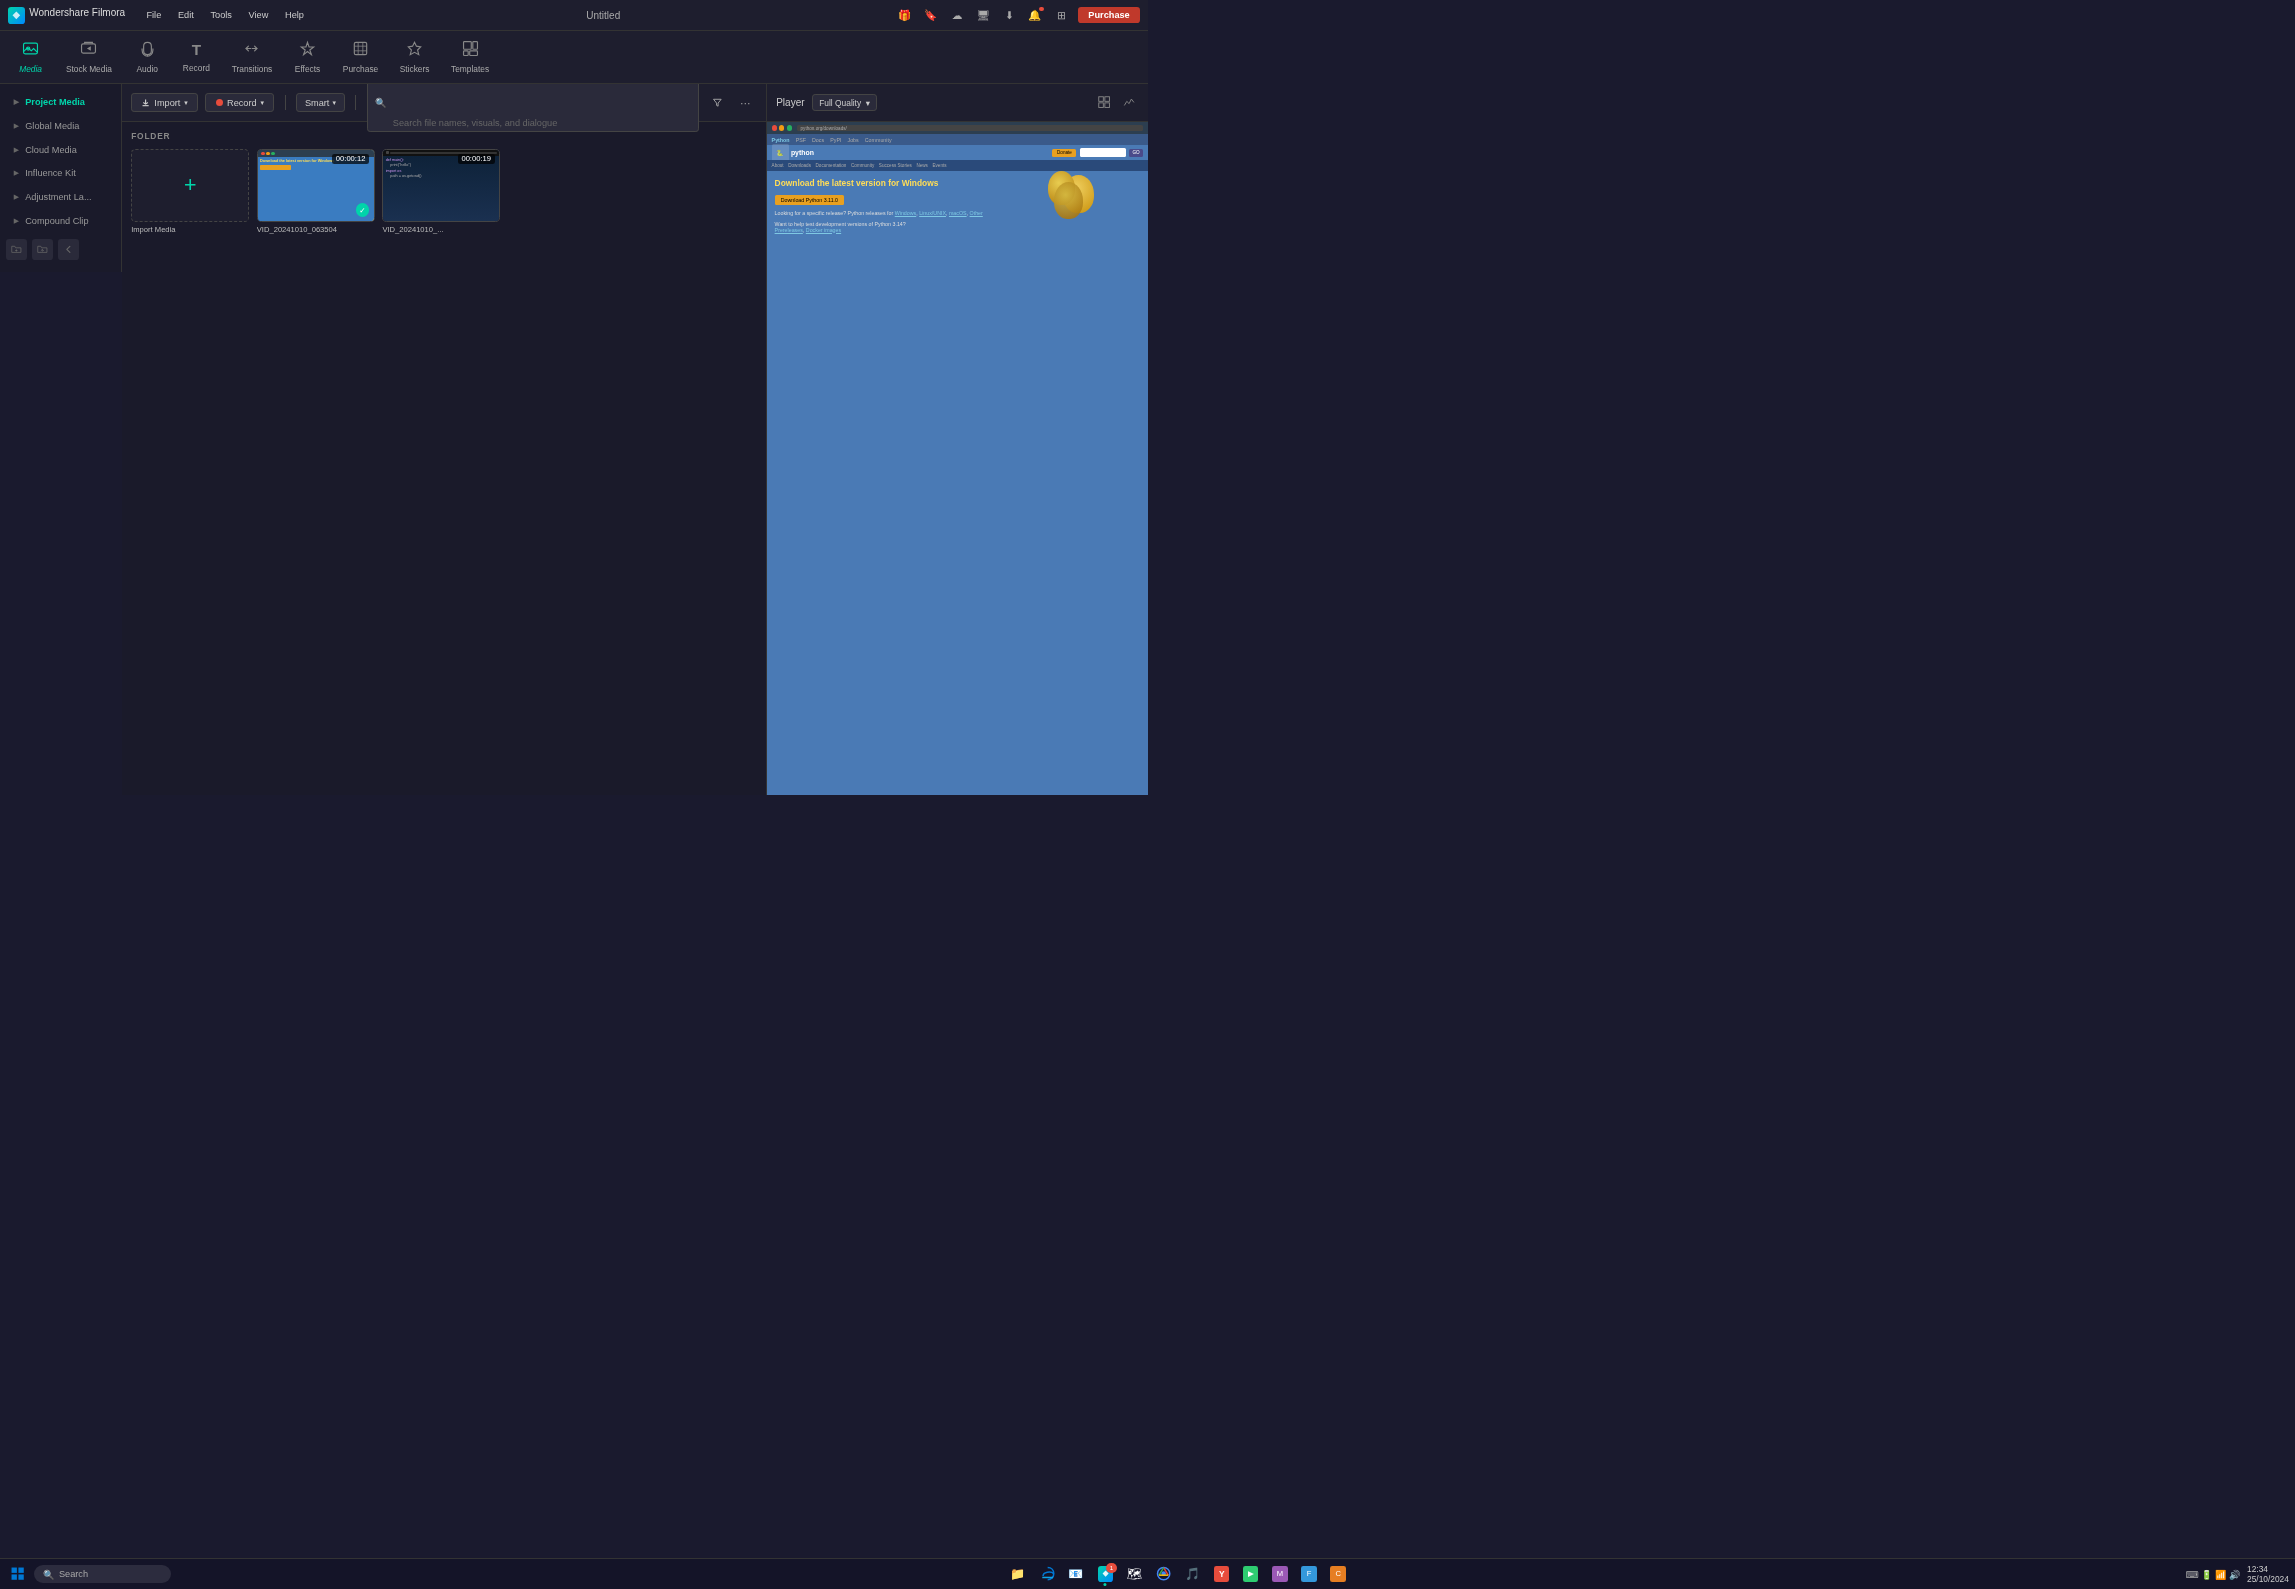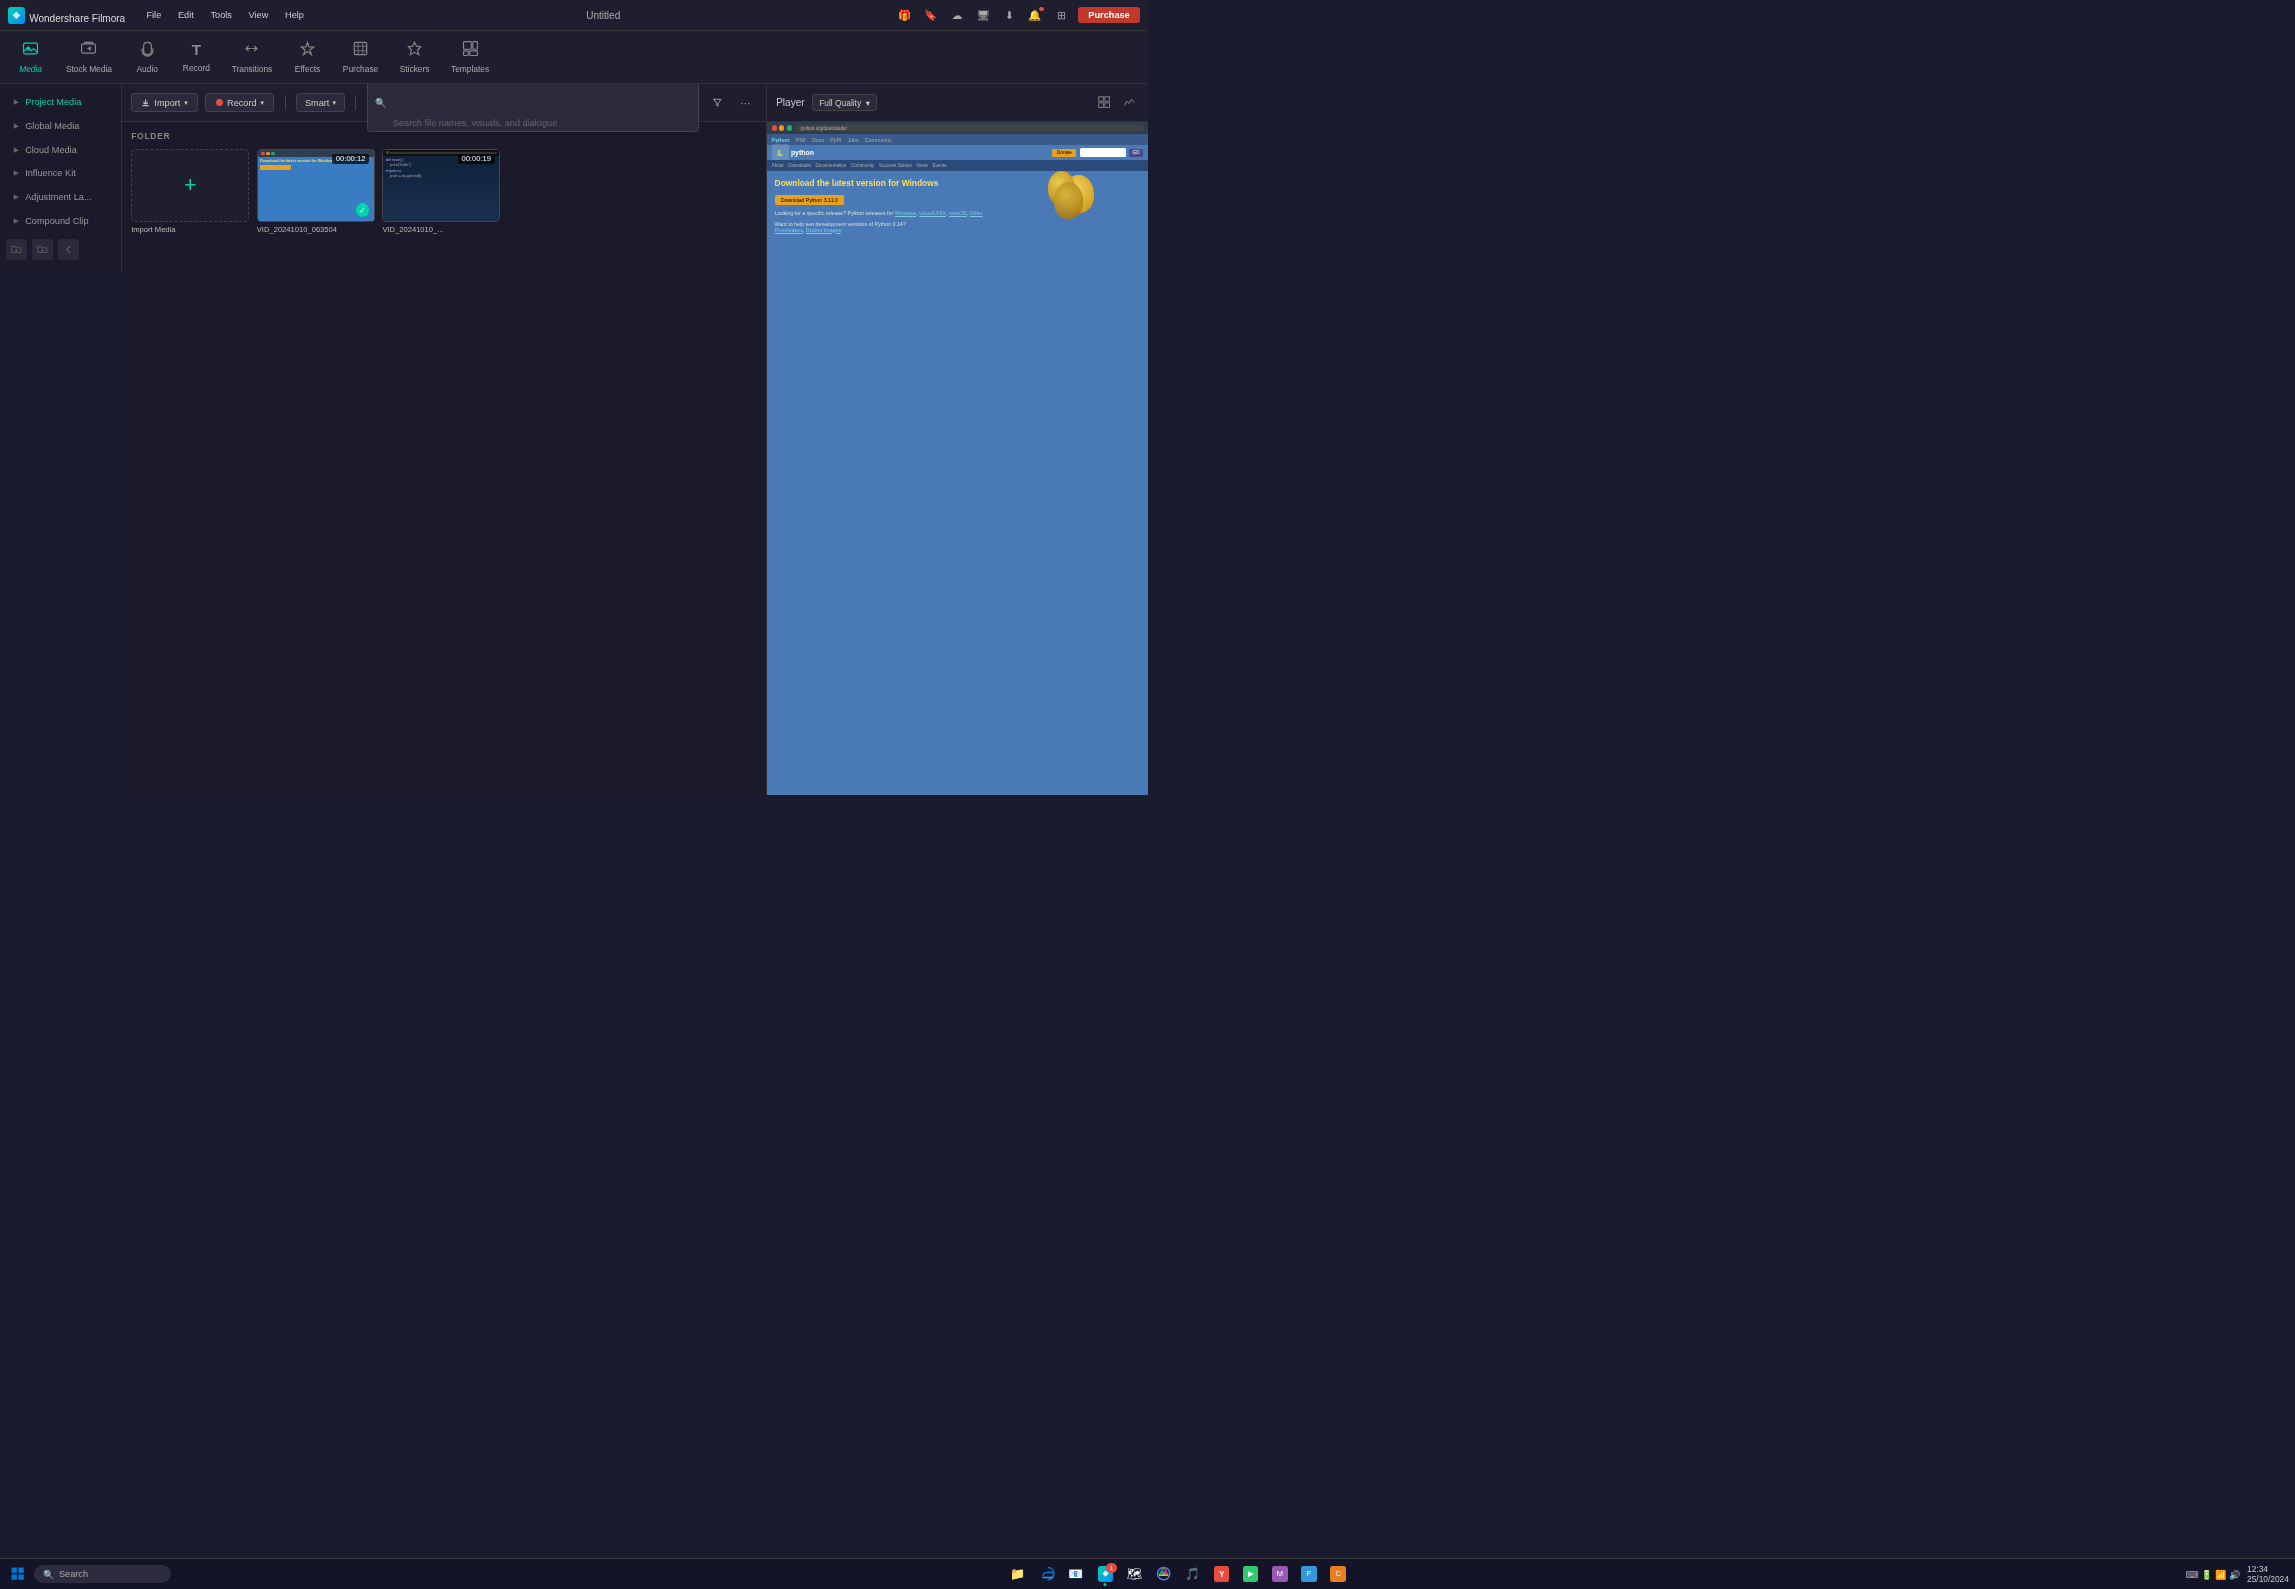--- a/index.html
+++ b/index.html
@@ -19,21 +19,21 @@
       height: 31px;
       background: #1e1e2e;
       display: flex;
       align-items: center;
       padding: 0 7.6px;
       border-bottom: 0.8px solid #333;
       gap: 6.1px;
     }
     .app-logo {
       display: flex;
-      align-items: flex-end;
+      align-items: flex-start;
       gap: 4.6px;
       margin-right: 7.6px;
     }
     .app-logo-icon {
       width: 17px;
       height: 17px;
       background: linear-gradient(135deg, #00d4aa, #0088ff);
       border-radius: 3.1px;
       display: flex;
       align-items: center;
@@ -113,21 +113,21 @@
       padding: 6.1px 9.2px;
       cursor: pointer;
       display: flex;
       align-items: center;
       gap: 6.1px;
       color: #999;
       font-size: 8.4px;
       border-radius: 3.1px;
       margin: 0.8px 4.6px;
     }
-    .sidebar-item.active { color: #00d4aa; }
+    .sidebar-item.active { color: #00d4aa; font-weight: bold; }
     .sidebar-chevron { font-size: 6.9px; color: #666; }
     .sidebar-item-text { font-size: 9.2px; }
     .sidebar-bottom {
       margin-top: auto;
       padding: 6.1px;
       display: flex;
       gap: 4.6px;
     }
     .sidebar-bottom-btn {
       width: 21.4px;

